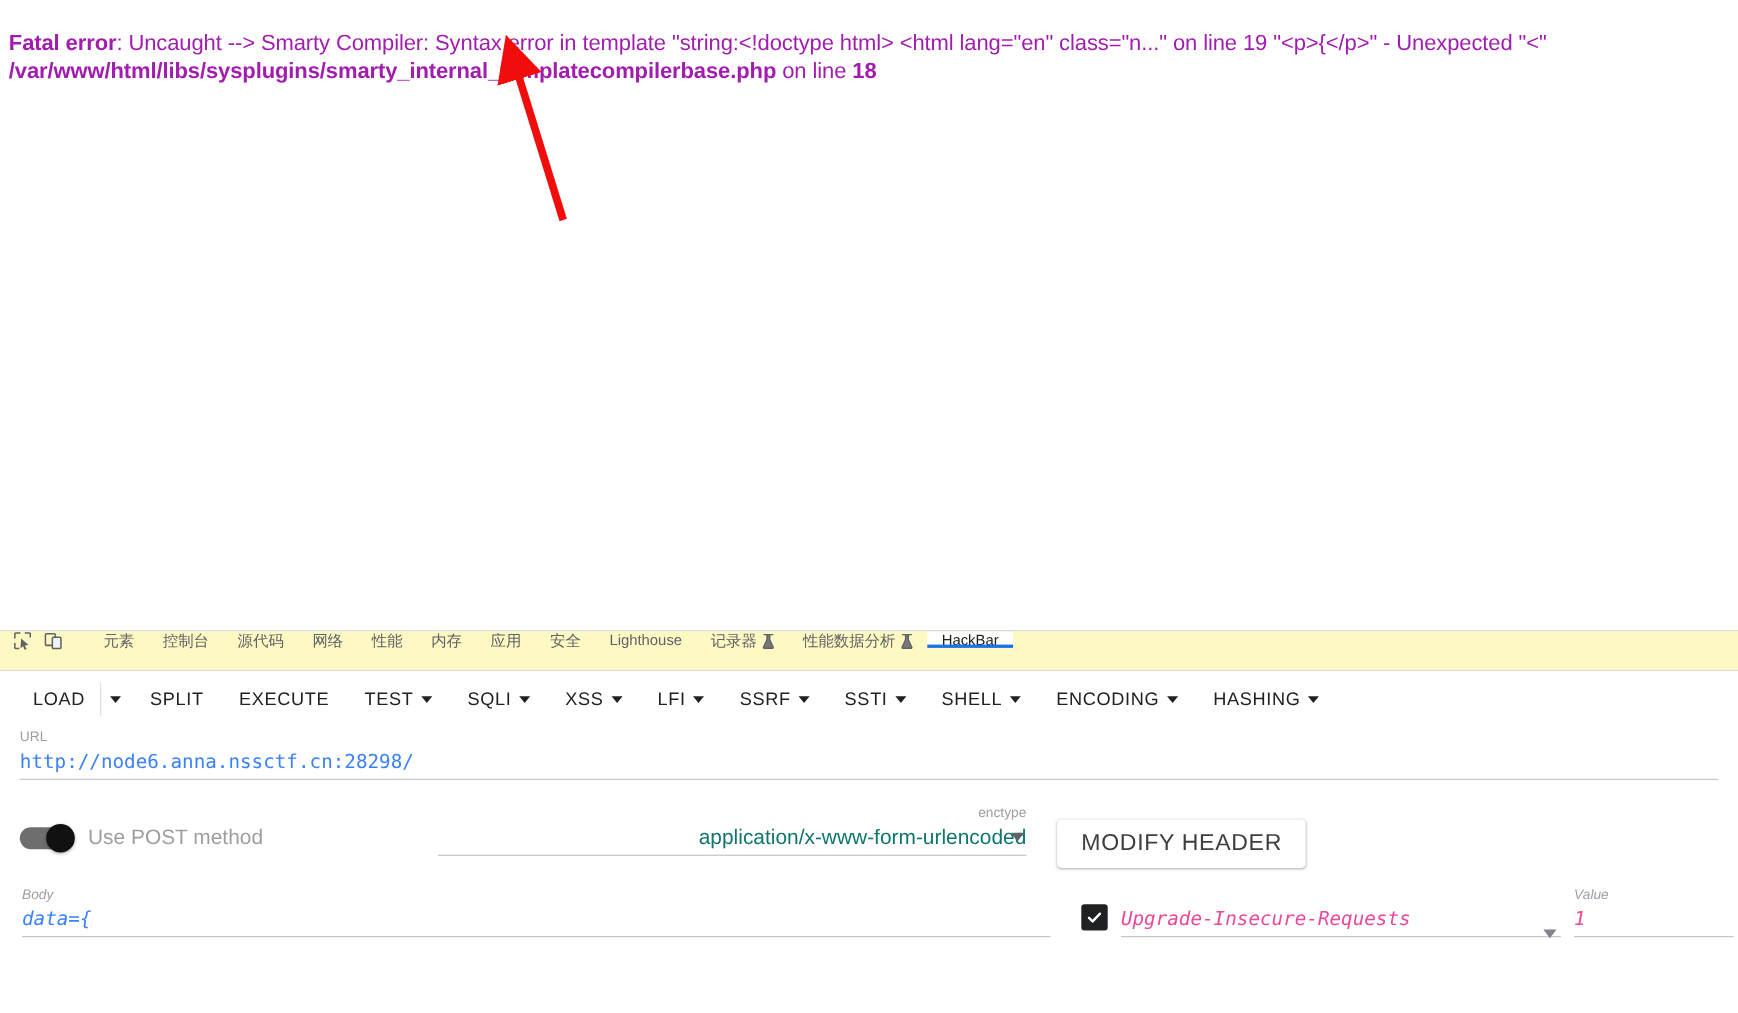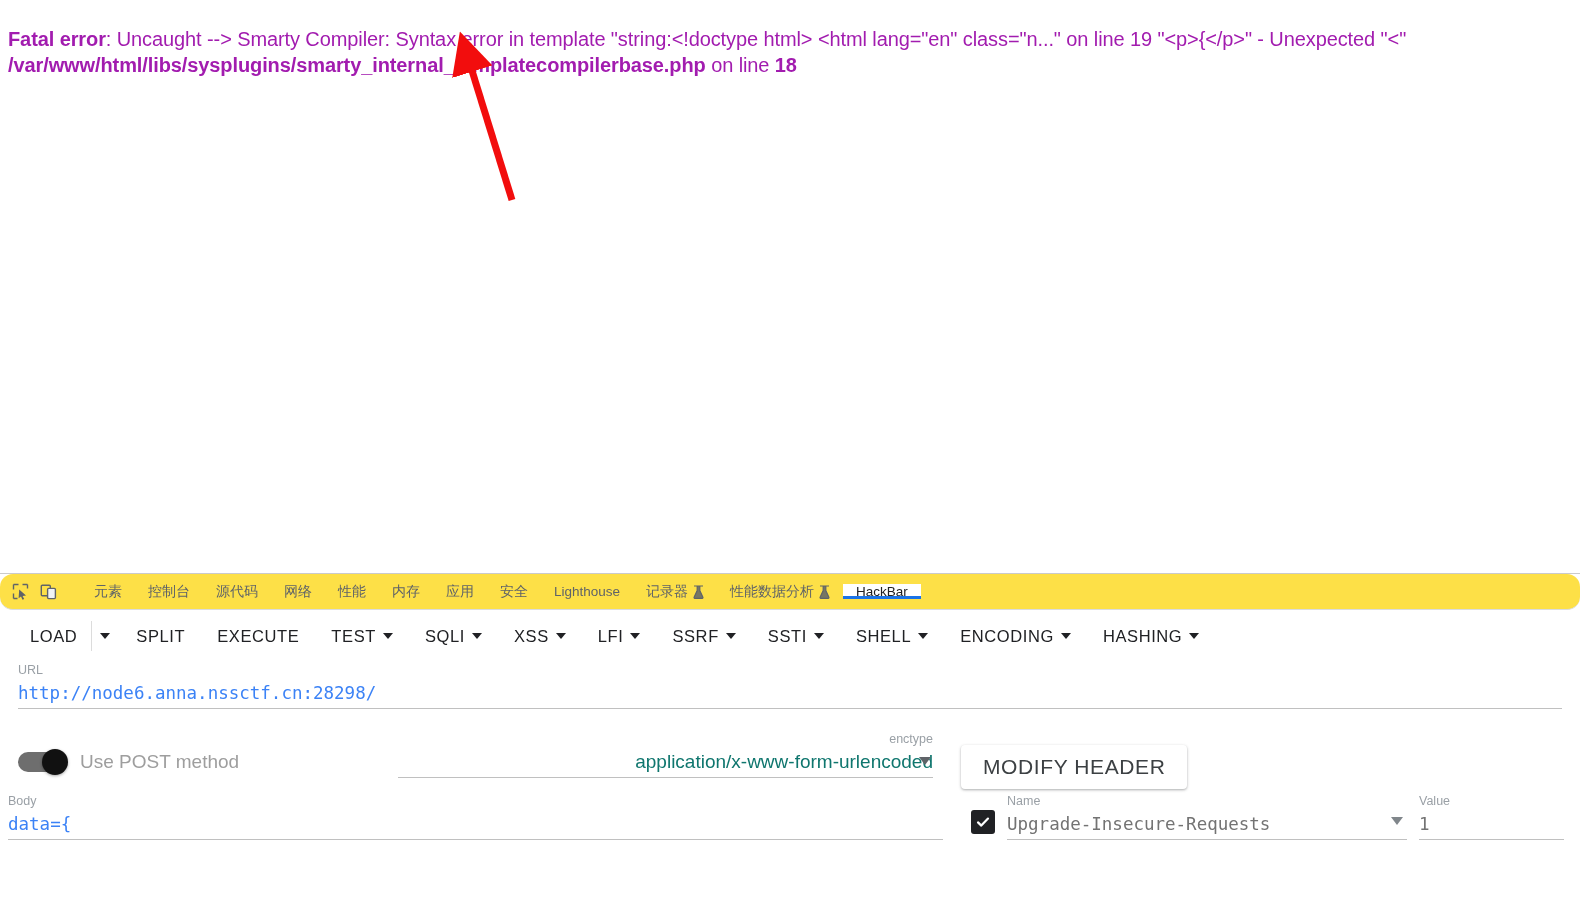--- a/index.html
+++ b/index.html
@@ -53,26 +53,25 @@
     width: 1580px;
     height: 348px;
     background: #ffffff;
     border-top: 1px solid #cacaca;
   }
 
   
   #devtools-tabbar {
     position: relative;
     height: 36px;
-    background: #fde047;
-    display: flex;
-    align-items: center;
+    background: #fef9c3;
+    display: flex;
+    align-items: flex-start;
     border-bottom: 1px solid #dadce0;
     overflow: hidden;
-    border-radius: 13px;
   }
   .dt-iconbtn {
     width: 28px;
     display: flex;
     align-items: center;
     justify-content: center;
     flex: 0 0 auto;
   }
   .dt-iconbtn:first-child { margin-left: 6px; }
   .dt-sep {
@@ -268,21 +267,23 @@
     color: #3c4043;
     font-family: "Liberation Sans", sans-serif;
     cursor: pointer;
     white-space: nowrap;
   }
 
   
   #hb-bottom-row {
     display: flex;
     align-items: flex-start;
-    padding: 0 8px;
+    margin-top: 12px;
+    padding: 0 20px;
+    font-style: italic;
   }
   .body-wrap {
     width: 935px;
     flex: 0 0 auto;
   }
   .hdr-group {
     display: flex;
     align-items: flex-end;
     flex: 1 1 auto;
     margin-left: 28px;
@@ -303,21 +304,21 @@
     flex: 0 0 auto;
     position: relative;
   }
   .hdr-val-wrap {
     width: 145px;
     flex: 0 0 auto;
   }
   .mono-val {
     font-family: "DejaVu Sans Mono", monospace;
     font-size: 17.5px;
-    color: #737373;
+    color: #ec4899;
     line-height: 30px;
     height: 30px;
     white-space: nowrap;
     overflow: hidden;
   }
   .hdr-caret {
     position: absolute;
     right: 4px;
     top: 24px;
     width: 0; height: 0;
@@ -516,21 +517,20 @@
 
       <div class="hdr-group">
 
         <div class="checkbox">
           <svg width="16" height="16" viewBox="0 0 16 16" xmlns="http://www.w3.org/2000/svg">
             <path d="M3 8.4 L6.3 11.6 L13 4.6" stroke="#ffffff" stroke-width="2.2" fill="none" stroke-linecap="round" stroke-linejoin="round"></path>
           </svg>
         </div>
 
         <div class="hdr-name-wrap">
-          <div class="fld-label">Name</div>
           <div class="mono-val">Upgrade-Insecure-Requests</div>
           <div class="fld-underline"></div>
           <div class="hdr-caret"></div>
         </div>
 
         <div class="hdr-val-wrap">
           <div class="fld-label">Value</div>
           <div class="mono-val">1</div>
           <div class="fld-underline"></div>
         </div>

